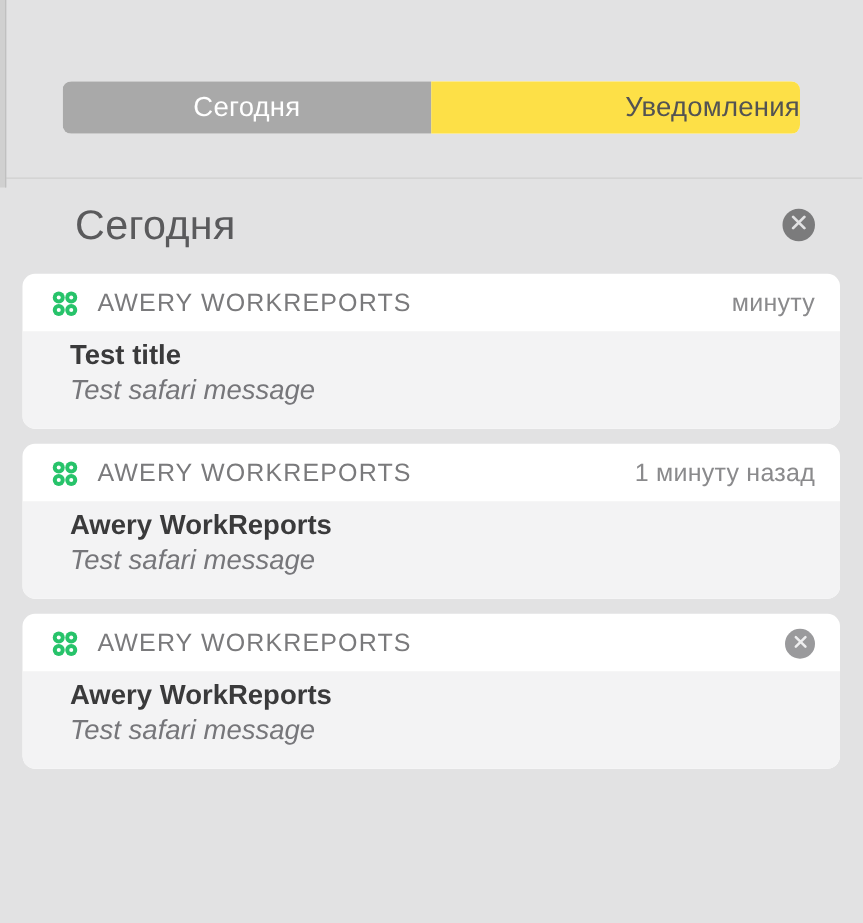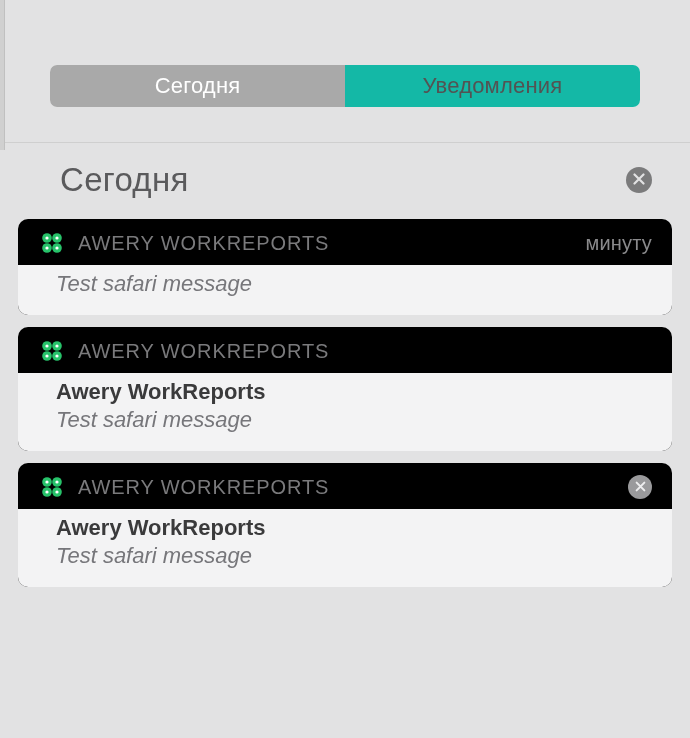--- a/index.html
+++ b/index.html
@@ -44,23 +44,24 @@
       letter-spacing: 0.2px;
       cursor: pointer;
       user-select: none;
     }
     .segment.active {
       background: #a9a9a9;
       color: #ffffff;
       font-weight: 400;
     }
     .segment.inactive {
-      background: #14b8a6;
+      background: #fde047;
       color: #535353;
       font-weight: 400;
+      justify-content: flex-end;
     }
     .divider {
       height: 1px;
       background: #cfcfcf;
       width: 100%;
     }
     .section-header {
       display: flex;
       align-items: center;
       justify-content: space-between;
@@ -85,21 +86,21 @@
       position: relative;
     }
     .close-round svg {
       width: 12px;
       height: 12px;
     }
     .notifications {
       padding: 0 18px;
     }
     .notification-card {
-      background: #000000;
+      background: #ffffff;
       border-radius: 10px;
       margin-bottom: 12px;
       overflow: hidden;
     }
     .card-header {
       display: flex;
       align-items: center;
       padding: 12px 20px 10px 22px;
       gap: 14px;
     }
@@ -201,20 +202,21 @@
             <circle cx="17" cy="7" r="1.6"></circle>
             <circle cx="7" cy="17" r="1.6"></circle>
             <circle cx="17" cy="17" r="1.6"></circle>
           </g>
         </svg>
       </span>
       <div class="app-name">AWERY WORKREPORTS</div>
       <div class="timestamp">минуту</div>
     </div>
     <div class="card-body">
+      <div class="notif-title">Test title</div>
       <div class="notif-message">Test safari message</div>
     </div>
   </div>
 
   <div class="notification-card">
     <div class="card-header">
       <span class="app-icon">
         <svg viewBox="0 0 24 24">
           <g fill="#27c36a">
             <circle cx="7" cy="7" r="4.8"></circle>
@@ -224,20 +226,21 @@
           </g>
           <g fill="#ffffff">
             <circle cx="7" cy="7" r="1.6"></circle>
             <circle cx="17" cy="7" r="1.6"></circle>
             <circle cx="7" cy="17" r="1.6"></circle>
             <circle cx="17" cy="17" r="1.6"></circle>
           </g>
         </svg>
       </span>
       <div class="app-name">AWERY WORKREPORTS</div>
+      <div class="timestamp">1 минуту назад</div>
     </div>
     <div class="card-body">
       <div class="notif-title">Awery WorkReports</div>
       <div class="notif-message">Test safari message</div>
     </div>
   </div>
 
   <div class="notification-card">
     <div class="card-header">
       <span class="app-icon">

